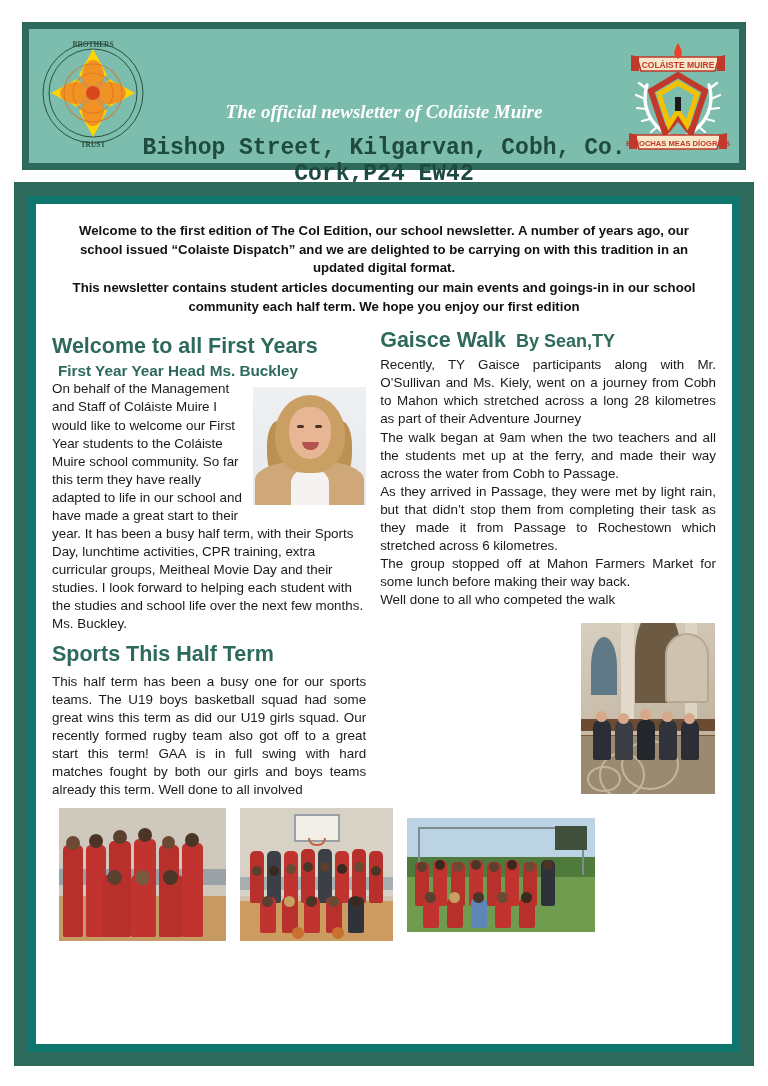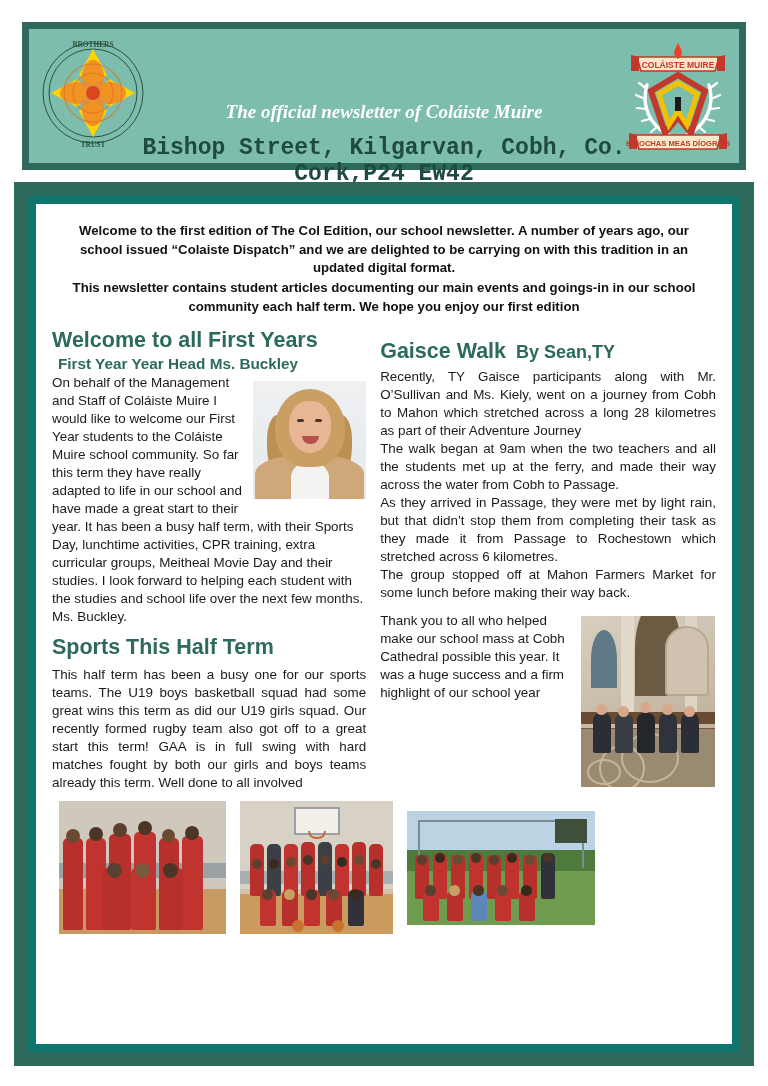--- a/index.html
+++ b/index.html
@@ -311,20 +311,21 @@
         <div class="col-r">
 
           <section>
             <h2 class="sec">
               <span>Gaisce Walk</span><span class="byline">By Sean,TY</span>
             </h2>
             <p class="body just" style="margin-top:4px;">Recently, TY Gaisce participants  along with Mr. O’Sullivan and Ms. Kiely, went on a journey from Cobh to Mahon which stretched across a long 28 kilometres as part of their Adventure Journey</p>
             <p class="body just">  The walk began at 9am when the two teachers and all the students met up at the ferry, and made their way across the water from Cobh to Passage.</p>
             <p class="body just"> As they arrived in Passage, they were met by light rain, but that didn’t stop them from completing their task as they made it from Passage to Rochestown which stretched across 6 kilometres.</p>
             <p class="body just">The group stopped off at Mahon Farmers Market for some lunch before making their way back.</p>
+            <p class="body">Well done to all who competed the walk</p>
           </section>
 
           <section style="margin-top:10px;">
             <div class="mass-photo">
               <div class="mp-wall"></div>
               <div class="mp-arch2"></div>
               <div class="mp-arch1"></div>
               <div class="mp-col"></div>
               <div class="mp-col2"></div>
               <div class="mp-trace"></div>
@@ -340,21 +341,20 @@
               <div class="mp-p" style="left:34px;background:#3a3d44;"></div>
               <div class="mp-h" style="left:37px;bottom:70px;"></div>
               <div class="mp-p" style="left:56px;background:#23262b;"></div>
               <div class="mp-h" style="left:59px;bottom:74px;"></div>
               <div class="mp-p" style="left:78px;background:#30343a;"></div>
               <div class="mp-h" style="left:81px;bottom:72px;"></div>
               <div class="mp-p" style="left:100px;background:#2b2f35;"></div>
               <div class="mp-h" style="left:103px;bottom:70px;"></div>
             </div>
 
-            <p class="body" style="margin-top:5px;">Thank you to all who helped make our school mass at Cobh Cathedral possible this year. It was a huge success and a firm highlight of our school year</p>
           </section>
 
         </div>
       </div>
 
       <div class="photo-row">
 
         <div class="team a">
           <div class="gym-wall"></div>
           <div class="gym-wall2"></div>

